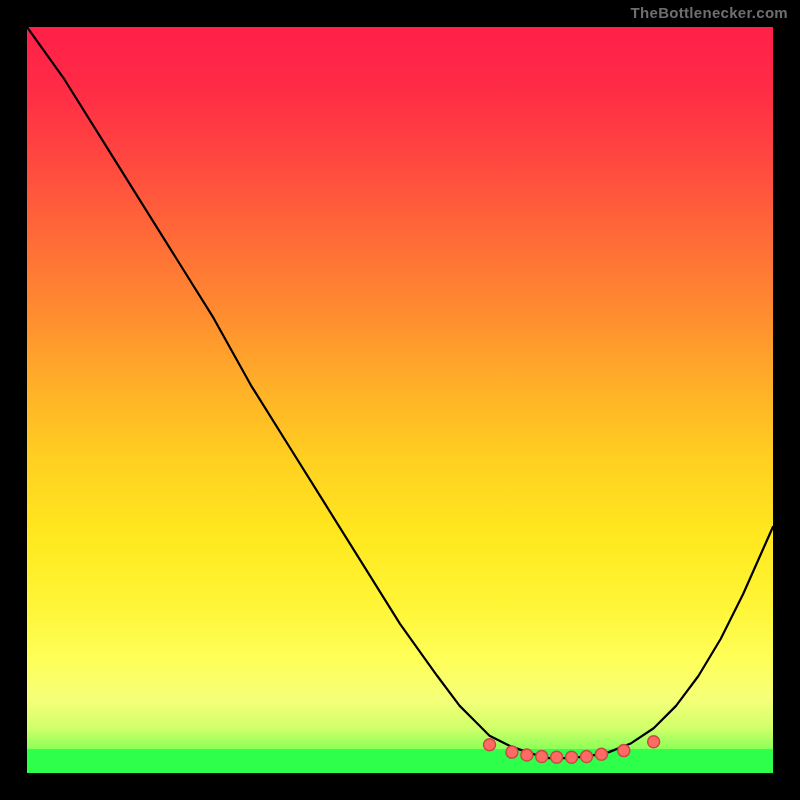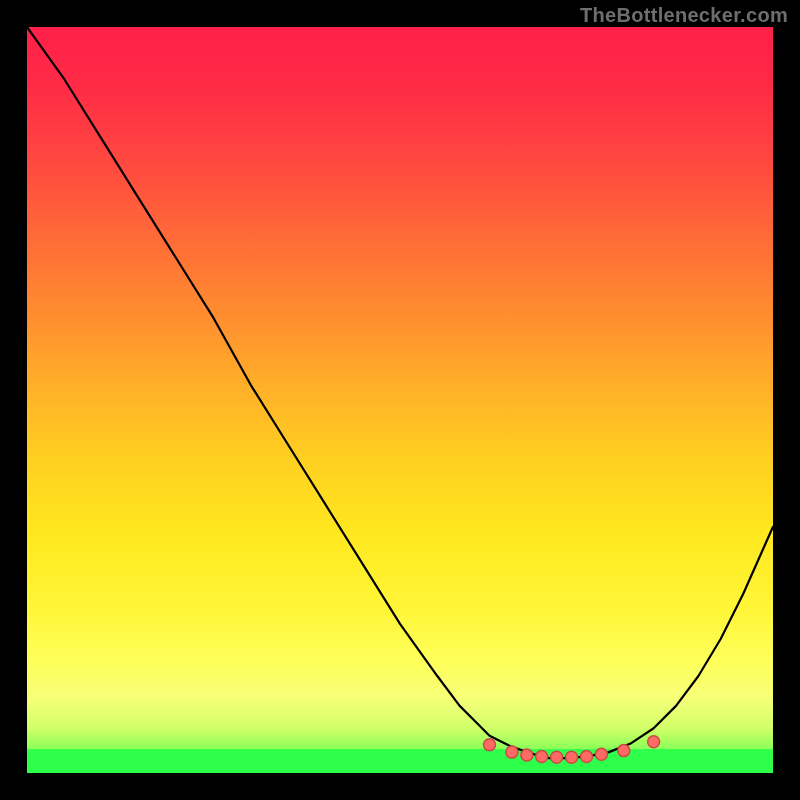--- a/index.html
+++ b/index.html
@@ -15,21 +15,21 @@
     position: absolute;
     left: 0; top: 0;
     width: 800px; height: 800px;
     background: #000;
   }
   .watermark {
     position: absolute;
     top: 4px;
     right: 12px;
     color: #6e6e6e;
-    font-size: 20px;
+    font-size: 15px;
     font-weight: 600;
     letter-spacing: 0.3px;
     z-index: 10;
   }
   .plot-outer {
     position: absolute;
     left: 27px;
     top: 27px;
     width: 746px;
     height: 746px;

